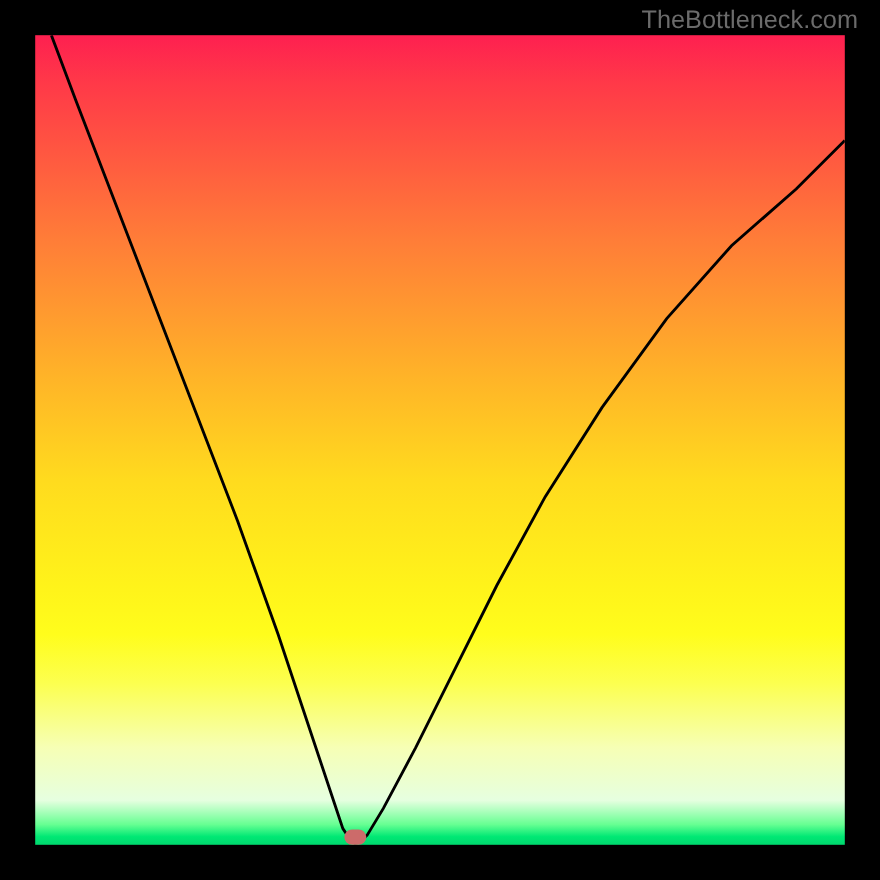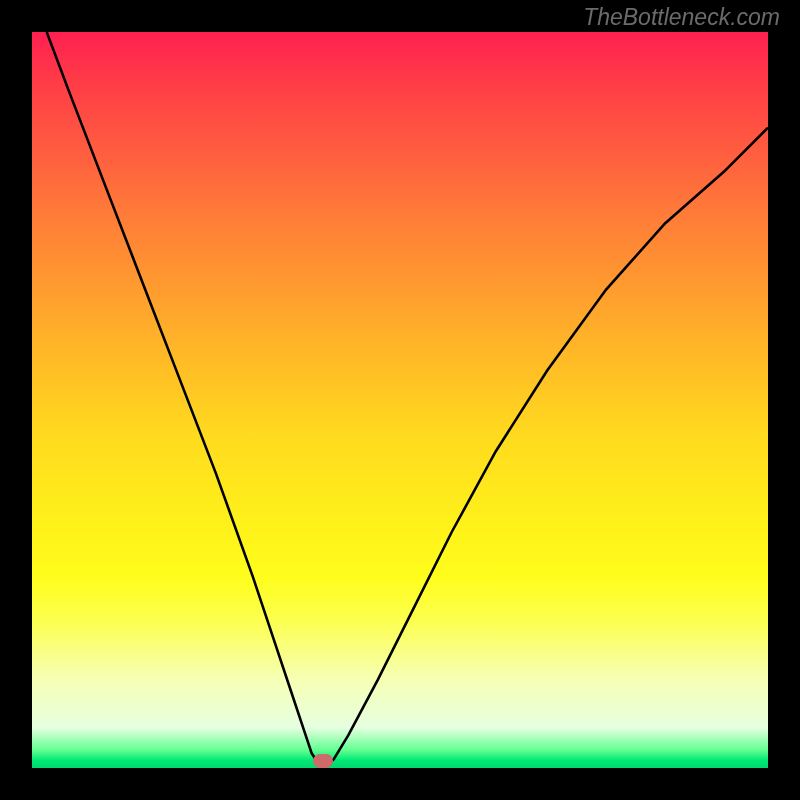--- a/index.html
+++ b/index.html
@@ -11,21 +11,20 @@
     overflow: hidden;
     font-family: Arial, Helvetica, sans-serif;
   }
   .frame {
     position: absolute;
     left: 0;
     top: 0;
     width: 800px;
     height: 800px;
     background: #000000;
-    font-style: italic;
   }
   .watermark {
     position: absolute;
     top: 4px;
     right: 20px;
     color: #6b6b6b;
     font-size: 23px;
     font-weight: 400;
     letter-spacing: 0px;
   }

